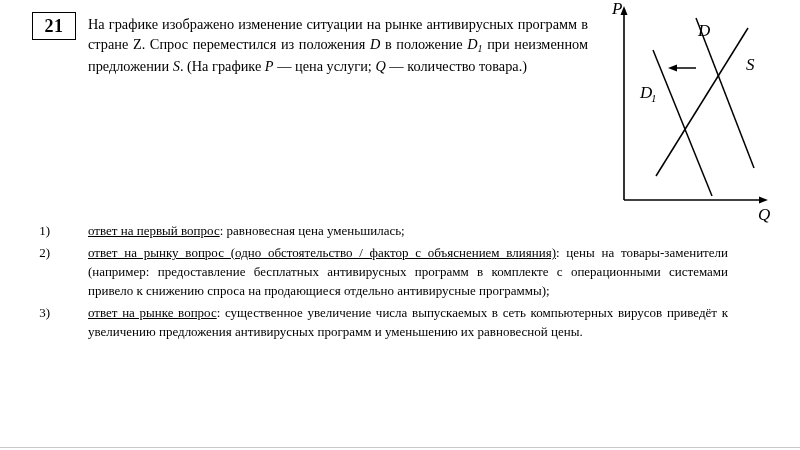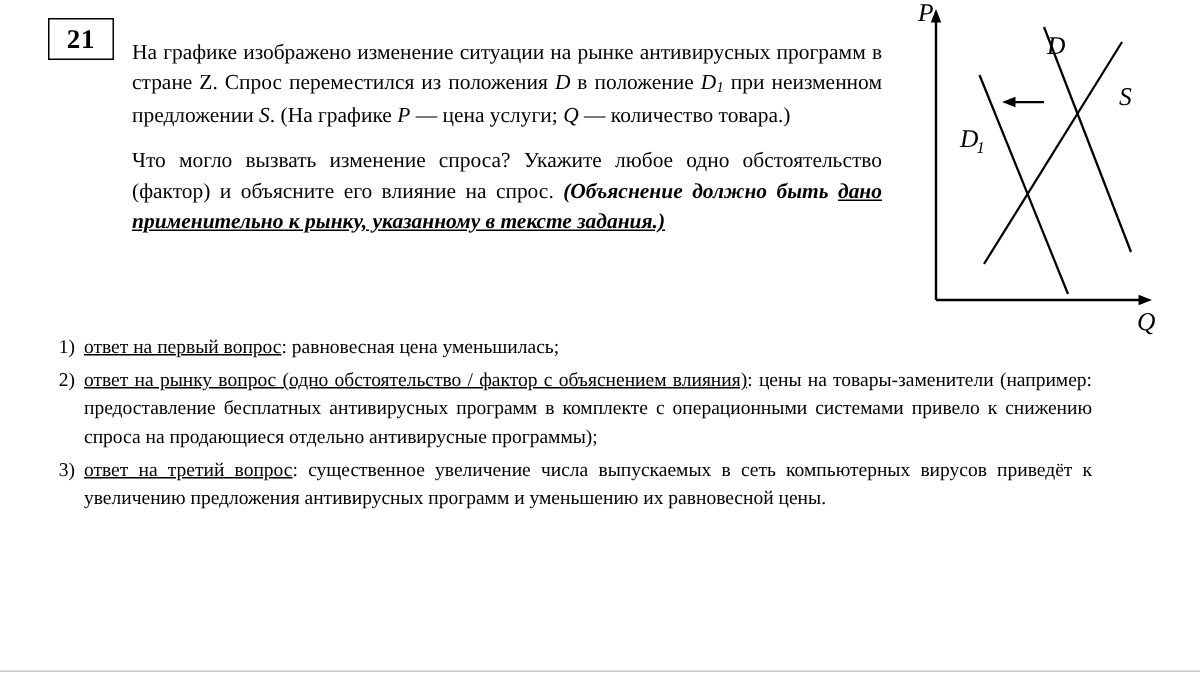--- a/index.html
+++ b/index.html
@@ -41,21 +41,21 @@
   .task-text {
     position: absolute;
     left: 88px;
     top: 14px;
     width: 500px;
     font-size: 14.3px;
     line-height: 1.42;
     text-align: justify;
   }
   .task-text p {
-    margin: 11px 0 4px 0;
+    margin: 0 0 4px 0;
   }
   .task-text p.gap {
     margin-top: 10px;
   }
   .it { font-style: italic; }
   .bi { font-style: italic; font-weight: bold; }
   .bi-u { font-style: italic; font-weight: bold; text-decoration: underline; }
   .sub {
     font-size: 10px;
     vertical-align: -0.25em;
@@ -101,20 +101,21 @@
   .answer-num {
     width: 22px;
     flex: 0 0 22px;
     text-align: right;
     padding-right: 6px;
     font-size: 13px;
   }
   .answer-body {
     flex: 1 1 auto;
     text-align: justify;
+    margin-left: 32px;
   }
   .u { text-decoration: underline; }
   
   .bottom-rule {
     position: absolute;
     left: 0;
     top: 447px;
     width: 800px;
     height: 1px;
     background: #c9c9c9;
@@ -128,25 +129,20 @@
   <div class="task-number">
     <span>21</span>
   </div>
 
   <div class="task-text">
     <p>
       <span>На графике изображено изменение ситуации на рынке антивирусных</span>
       <span>программ в стране Z. Спрос переместился из положения </span><span class="it">D</span><span> в положение </span><span class="it">D</span><span class="it sub">1</span>
       <span>при неизменном предложении </span><span class="it">S</span><span>. (На графике </span><span class="it">P</span><span> — цена услуги; </span><span class="it">Q</span><span> —</span>
       <span>количество товара.)</span>
-    </p>
-    <p class="gap">
-      <span>Что могло вызвать изменение спроса? Укажите любое одно обстоятельство</span>
-      <span>(фактор) и объясните его влияние на спрос. </span><span class="bi">(Объяснение должно быть</span>
-      <span class="bi-u">дано применительно к рынку, указанному в тексте задания.)</span>
     </p>
   </div>
 
   <div class="graph">
     <svg width="200" height="225" viewBox="0 0 200 225">
 
       <line x1="24" y1="200" x2="24" y2="12" stroke="#000" stroke-width="1.6"></line>
       <polygon points="24,6 20.5,15 27.5,15" fill="#000"></polygon>
 
       <line x1="24" y1="200" x2="162" y2="200" stroke="#000" stroke-width="1.6"></line>
@@ -177,19 +173,19 @@
       <div class="answer-body"><span class="u">ответ на первый вопрос</span><span>: равновесная цена уменьшилась;</span></div>
     </div>
 
     <div class="answer-row">
       <div class="answer-num">2)</div>
       <div class="answer-body"><span class="u">ответ на рынку вопрос (одно обстоятельство / фактор с объяснением влияния)</span><span>: цены на товары-заменители (например: предоставление бесплатных антивирусных программ в комплекте с операционными системами привело к снижению спроса на продающиеся отдельно антивирусные программы);</span></div>
     </div>
 
     <div class="answer-row">
       <div class="answer-num">3)</div>
-      <div class="answer-body"><span class="u">ответ на третий вопрос</span><span>: существенное увеличение числа выпускаемых в сеть компьютерных вирусов приведёт к увеличению предложения антивирусных программ и уменьшению их равновесной цены.</span></div>
+      <div class="answer-body"><span class="u">ответ на рынке вопрос</span><span>: существенное увеличение числа выпускаемых в сеть компьютерных вирусов приведёт к увеличению предложения антивирусных программ и уменьшению их равновесной цены.</span></div>
     </div>
 
   </div>
 
   <div class="bottom-rule"></div>
 </div>
 
 </body></html>

